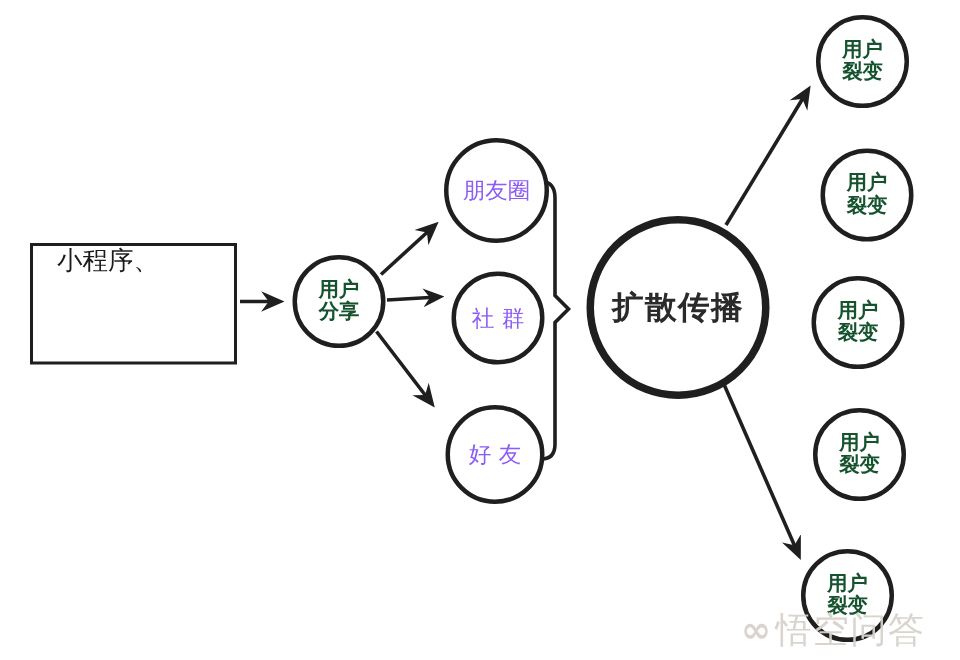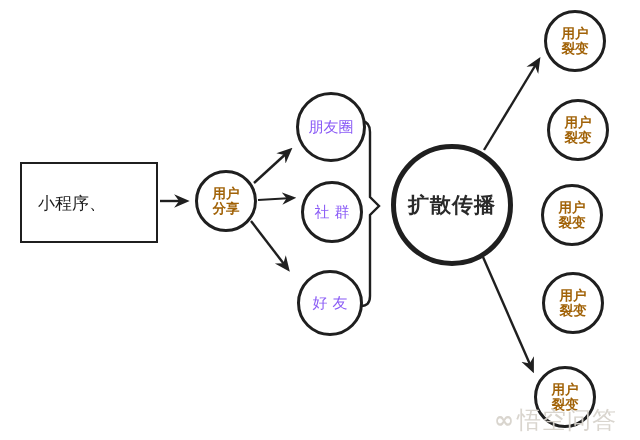--- a/index.html
+++ b/index.html
@@ -13,25 +13,25 @@
   }
   .connectors{position:absolute;left:0;top:0;width:640px;height:440px;z-index:1;pointer-events:none;}
   .node{
     position:absolute;z-index:2;background:#ffffff;
     display:flex;flex-direction:column;align-items:center;justify-content:center;
     box-sizing:border-box;text-align:center;
   }
   .circle{border:3px solid #1f1f1f;border-radius:50%;}
   .box{
     border:2.5px solid #1f1f1f;
-    align-items:flex-start;justify-content:center;
+    align-items:flex-start;justify-content:flex-start;
     padding-left:16px;padding-right:16px;
   }
   .box .line{font-size:17px;line-height:20px;color:#1b1b1b;}
-  .two-line{font-weight:bold;font-size:13.5px;line-height:15.5px;color:#a16207;}
+  .two-line{font-weight:bold;font-size:13.5px;line-height:15.5px;color:#14532d;}
   .single{font-size:15px;color:#8b5cf6;}
   .spaced{letter-spacing:5px;text-indent:5px;}
   .hub{border-width:5px;}
   .hub .label{font-weight:bold;font-size:21px;letter-spacing:1px;color:#2a2a2a;}
   .watermark{
     position:absolute;z-index:3;left:494px;top:404px;
     display:flex;align-items:center;gap:3px;
     color:#d7d3cc;opacity:0.95;
   }
   .wm-logo{font-size:24px;line-height:24px;font-weight:bold;}

